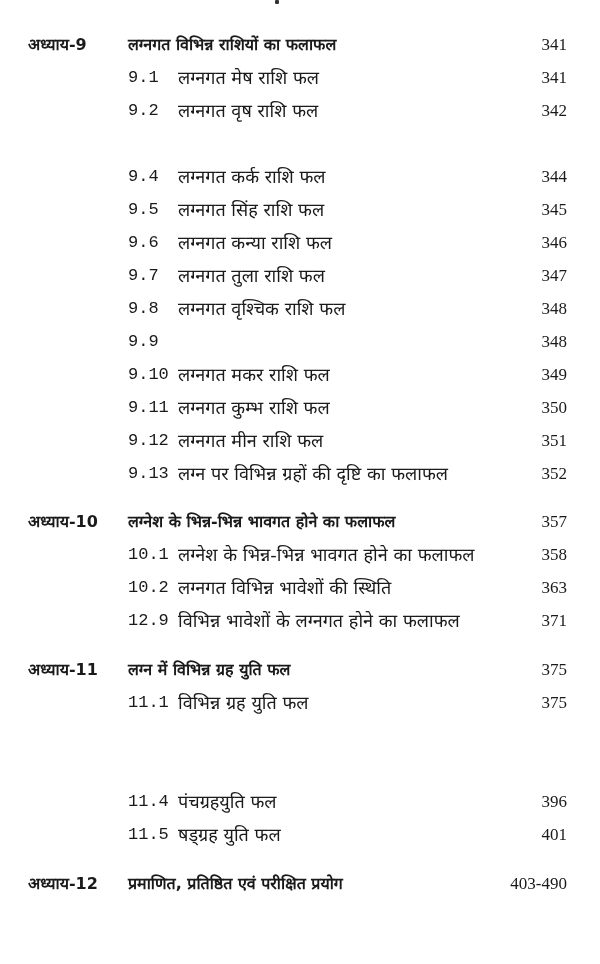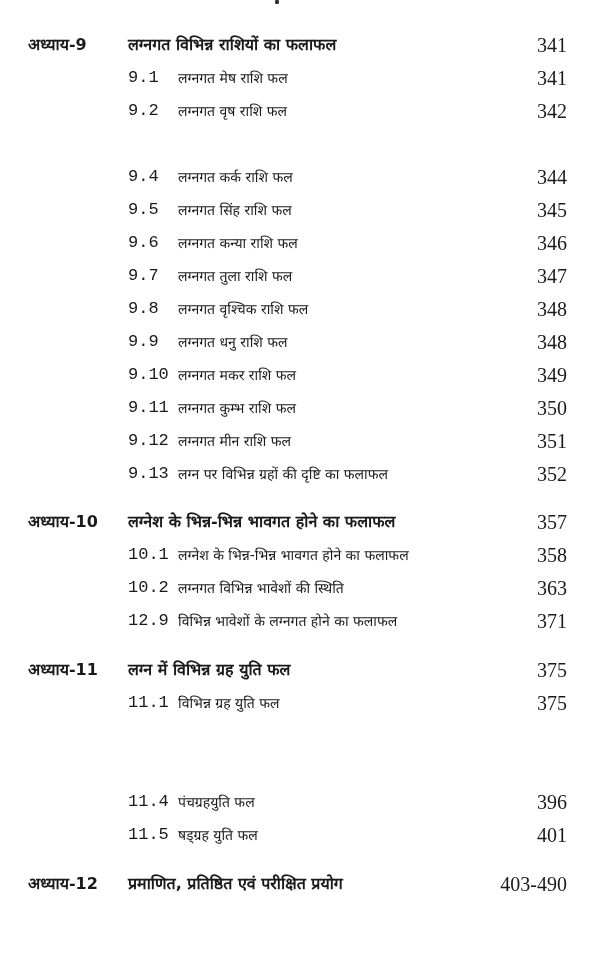--- a/index.html
+++ b/index.html
@@ -54,28 +54,28 @@
       position: absolute;
       left: 128px;
       font-family: Liberation Mono, monospace;
       font-size: 17px;
       white-space: nowrap;
     }
     .sub-title {
       position: absolute;
       left: 178px;
       font-family: "DejaVu Sans", "Liberation Sans", sans-serif;
-      font-size: 14px;
+      font-size: 18px;
       white-space: nowrap;
     }
     .page-num {
       position: absolute;
       right: 33px;
       font-family: "Liberation Serif", "DejaVu Serif", serif;
-      font-size: 20px;
+      font-size: 17px;
       text-align: right;
       white-space: nowrap;
     }
   </style>
 </head>
 <body>
 
 <div class="page">
   <div class="top-mark"></div>
 
@@ -114,21 +114,20 @@
     <span class="sub-title">लग्नगत तुला राशि फल</span>
     <span class="page-num">347</span>
   </div>
   <div class="row" style="top:294px">
     <span class="sub-num">9.8</span>
     <span class="sub-title">लग्नगत वृश्चिक राशि फल</span>
     <span class="page-num">348</span>
   </div>
   <div class="row" style="top:327px">
     <span class="sub-num">9.9</span>
-    <span class="sub-title">लग्नगत धनु राशि फल</span>
     <span class="page-num">348</span>
   </div>
   <div class="row" style="top:360px">
     <span class="sub-num">9.10</span>
     <span class="sub-title">लग्नगत मकर राशि फल</span>
     <span class="page-num">349</span>
   </div>
   <div class="row" style="top:393px">
     <span class="sub-num">9.11</span>
     <span class="sub-title">लग्नगत कुम्भ राशि फल</span>

